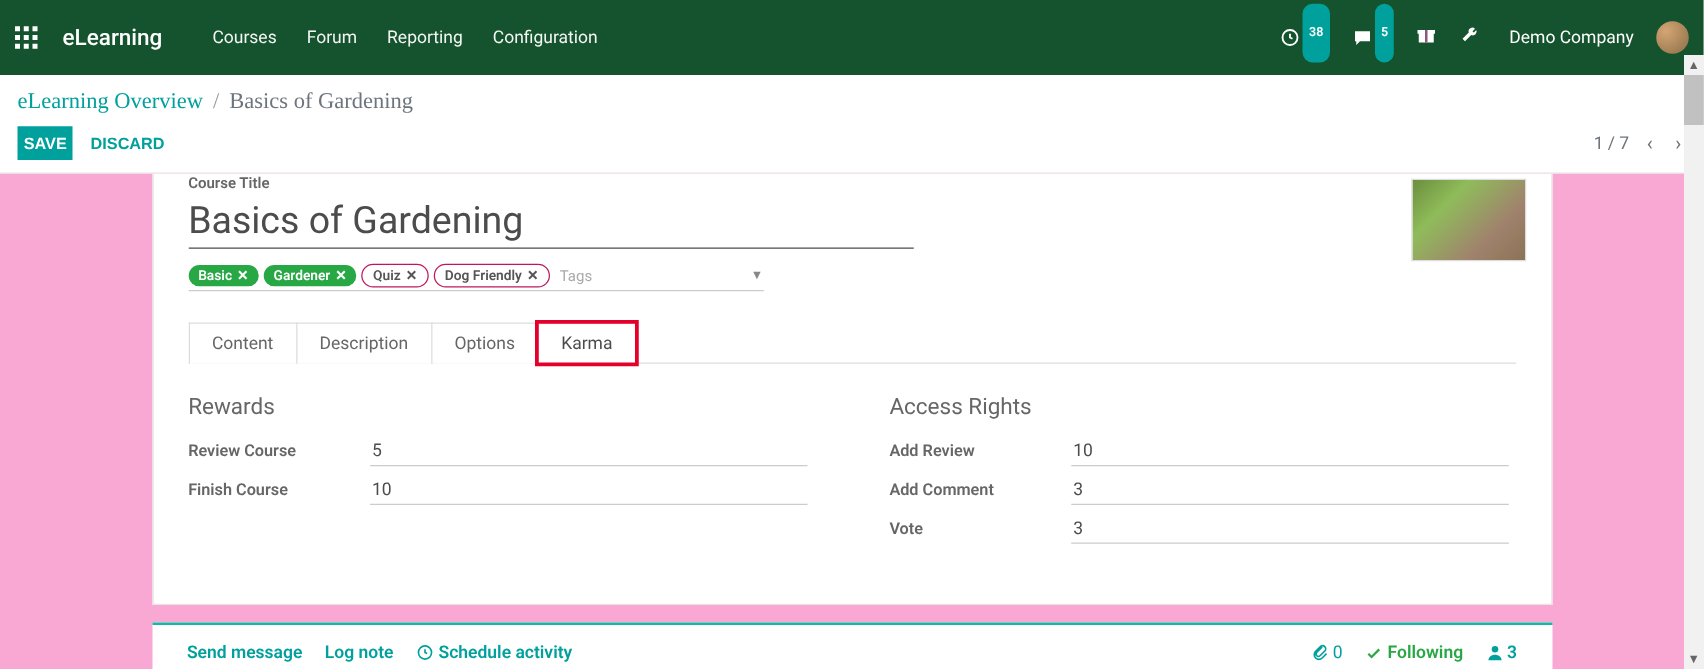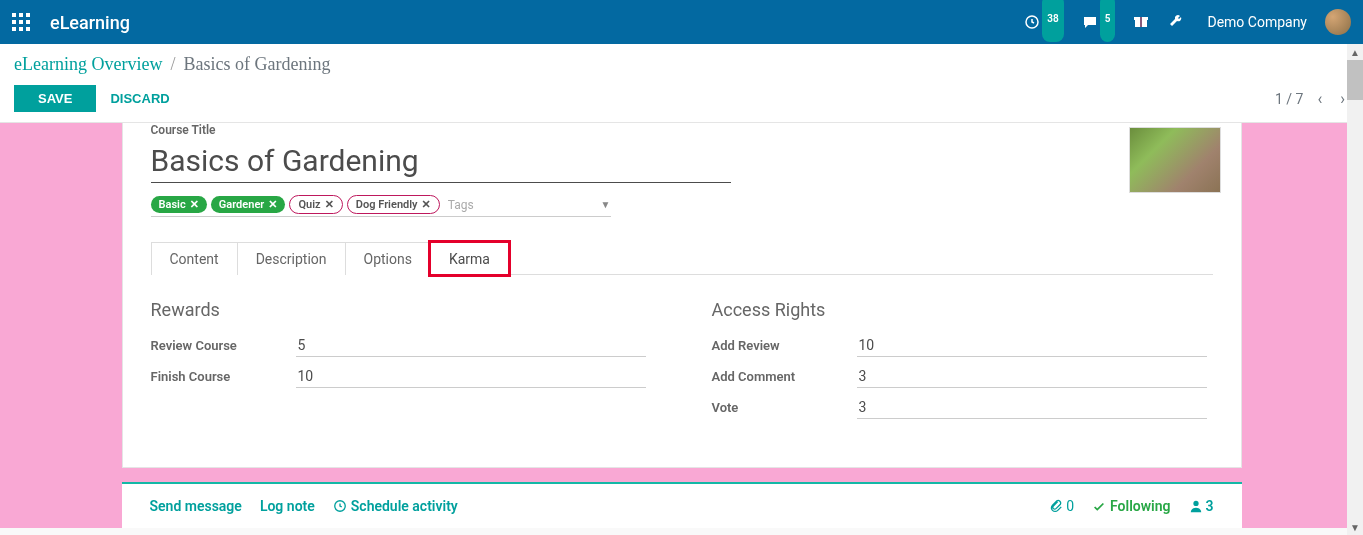--- a/index.html
+++ b/index.html
@@ -1,34 +1,34 @@
 <!DOCTYPE html>
 <html><head>
 <meta charset="utf-8">
 <style>
 * { box-sizing: border-box; margin: 0; padding: 0; }
 body { font-family: -apple-system, BlinkMacSystemFont, "Segoe UI", Roboto, "Helvetica Neue", Arial, sans-serif; font-size: 13px; color: #4c4c4c; background: #f9f9f9; }
-.topbar { background: #0369a1; color: #fff; height: 44px; display: flex; align-items: center; padding: 0 12px; }
+.topbar { background: #14532d; color: #fff; height: 60px; display: flex; align-items: center; padding: 0 12px; }
 .apps-icon { width: 18px; height: 18px; display: grid; grid-template-columns: repeat(3, 4px); grid-template-rows: repeat(3, 4px); gap: 3px; cursor: pointer; }
 .apps-icon span { background: #fff; width: 4px; height: 4px; }
 .brand { font-size: 18px; font-weight: 500; margin-left: 20px; margin-right: 40px; }
 .topnav { display: flex; gap: 24px; }
 .topnav a { color: #fff; text-decoration: none; font-size: 14px; opacity: 0.95; cursor: pointer; }
 .top-right { margin-left: auto; display: flex; align-items: center; gap: 18px; }
 .icon-badge { position: relative; display: flex; align-items: center; cursor: pointer; gap:2px; }
 .badge { background: #00a09d; color: #fff; border-radius: 8px; font-size: 10px; padding: 18px 5px; font-weight: 600; position: relative; top: -4px; }
 .company { font-size: 14px; margin-left: 6px; }
 .avatar { width: 26px; height: 26px; border-radius: 50%; background: radial-gradient(circle at 30% 30%, #d4a574, #8b6f47); }
 .crumb-bar { background: #fff; border-bottom: 1px solid #e5e5e5; padding: 10px 14px 0 14px; }
 .crumbs { display: flex; align-items: center; gap: 8px; font-size: 18px; font-family: Liberation Serif, serif; }
 .crumbs a { color: #00a09d; text-decoration: none; }
 .crumbs .sep { color: #999; }
 .crumbs .current { color: #6c757d; }
 .action-row { display: flex; align-items: center; padding: 10px 0 10px 0; }
-.btn-save { background: #00a09d; color: #fff; border: none; padding: 6px 24px; font-size: 13px; font-weight: 600; cursor: pointer; }
+.btn-save { background: #00a09d; color: #fff; border: none; padding: 6px 5px; font-size: 13px; font-weight: 600; cursor: pointer; }
 .btn-discard { background: none; border: none; color: #00a09d; font-size: 13px; font-weight: 600; padding: 6px 14px; cursor: pointer; }
 .pager { margin-left: auto; display: flex; align-items: center; gap: 10px; color: #6c757d; font-size: 14px; }
 .pager-arrow { cursor: pointer; color: #6c757d; font-size: 16px; padding: 2px 4px; }
 .form-wrap { background: #f9a8d4; padding: 0 0 0 0; }
 .sheet { background: #fff; margin: 0 auto; max-width: 1120px; border: 1px solid #e5e5e5; border-top: none; position: relative; }
 .sheet-inner { padding: 0 28px 40px 28px; }
 .title-row { display: flex; align-items: flex-start; }
 .title-block { flex: 1; }
 .field-label { font-size: 12px; color: #666; font-weight: 600; }
 .course-title { font-size: 30px; color: #4c4c4c; border-bottom: 1px solid #4c4c4c; padding: 6px 0 4px 0; max-width: 580px; }
@@ -71,20 +71,26 @@
       <span></span>
       <span></span>
       <span></span>
       <span></span>
       <span></span>
       <span></span>
       <span></span>
       <span></span>
   </div>
   <div class="brand">eLearning</div>
+  <nav class="topnav">
+    <a>Courses</a>
+    <a>Forum</a>
+    <a>Reporting</a>
+    <a>Configuration</a>
+  </nav>
   <div class="top-right">
     <div class="icon-badge">
       <svg width="16" height="16" viewBox="0 0 16 16" fill="#fff">
           <circle cx="8" cy="8" r="6" fill="none" stroke="#fff" stroke-width="1.5"></circle>
           <path d="M8 5v3l2 1" stroke="#fff" stroke-width="1.5" fill="none"></path>
         </svg>
       <span class="badge">38</span>
     </div>
     <div class="icon-badge">
       <svg width="16" height="16" viewBox="0 0 16 16" fill="#fff">

